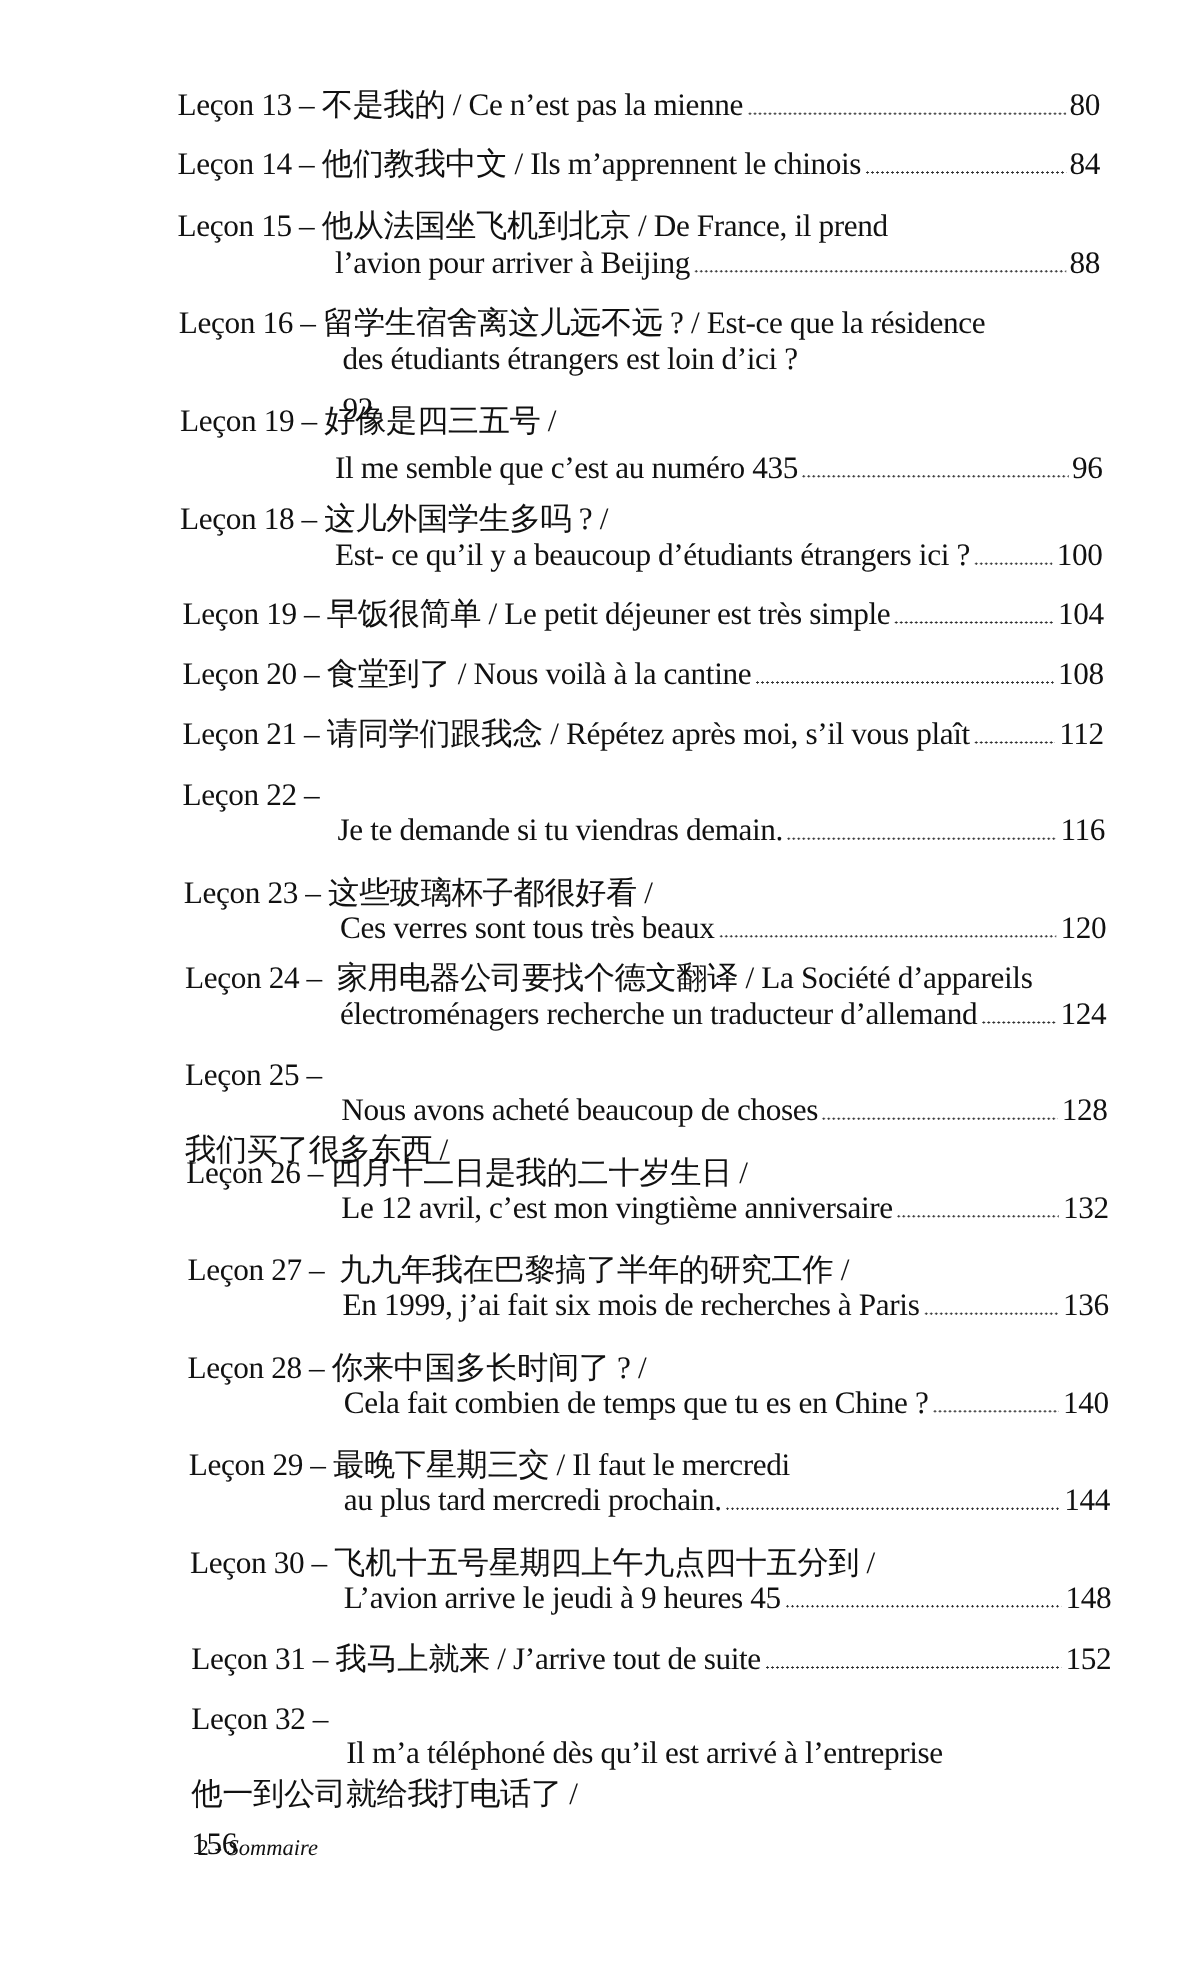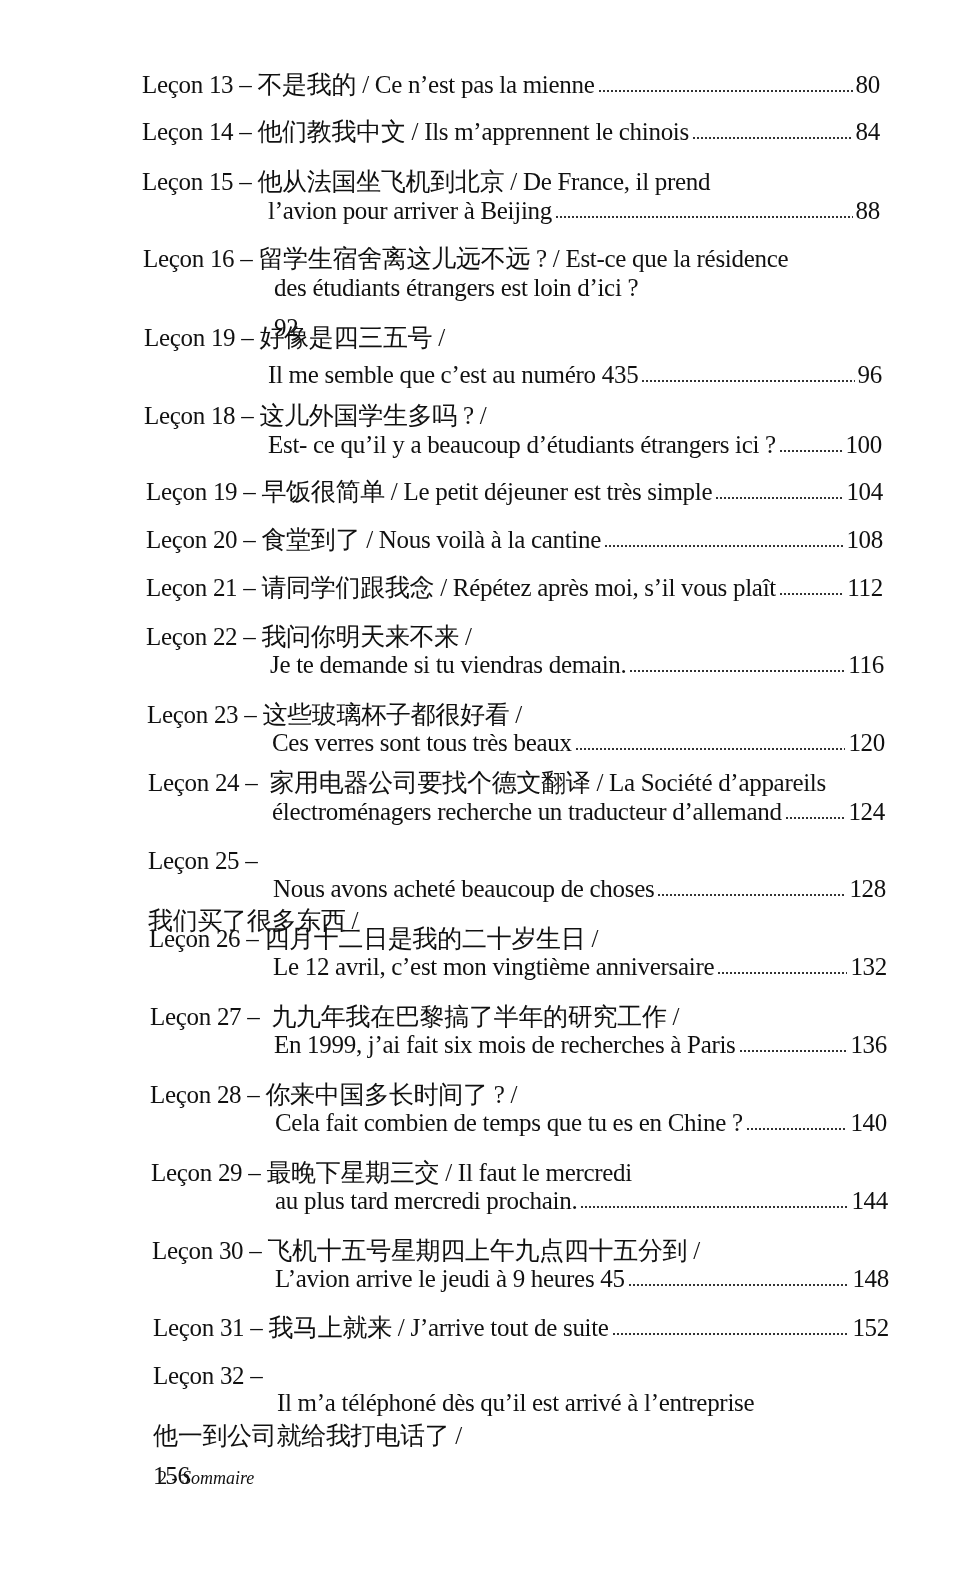--- a/index.html
+++ b/index.html
@@ -117,21 +117,21 @@
   <div>
     <div class="entry line" style="left:146px; top:573px; width:737px;">
       <span class="label">Leçon 21 –</span>&nbsp;<span class="text">请同学们跟我念 / Répétez après moi, s’il vous plaît</span>
       <span class="dots"></span>
       <span class="page">112</span>
     </div>
   </div>
 
   <div>
     <div class="entry line" style="left:146px; top:622px;">
-      <span class="label">Leçon 22 –</span>&nbsp;<span class="text">我问你明天来不来 /</span>
+      <span class="label">Leçon 22 –</span>&nbsp;
     </div>
     <div class="entry line" style="left:270px; top:650px; width:614px;">
       <span class="text">Je te demande si tu viendras demain.</span>
       <span class="dots"></span>
       <span class="page">116</span>
     </div>
   </div>
 
   <div>
     <div class="entry line" style="left:147px; top:700px;">

